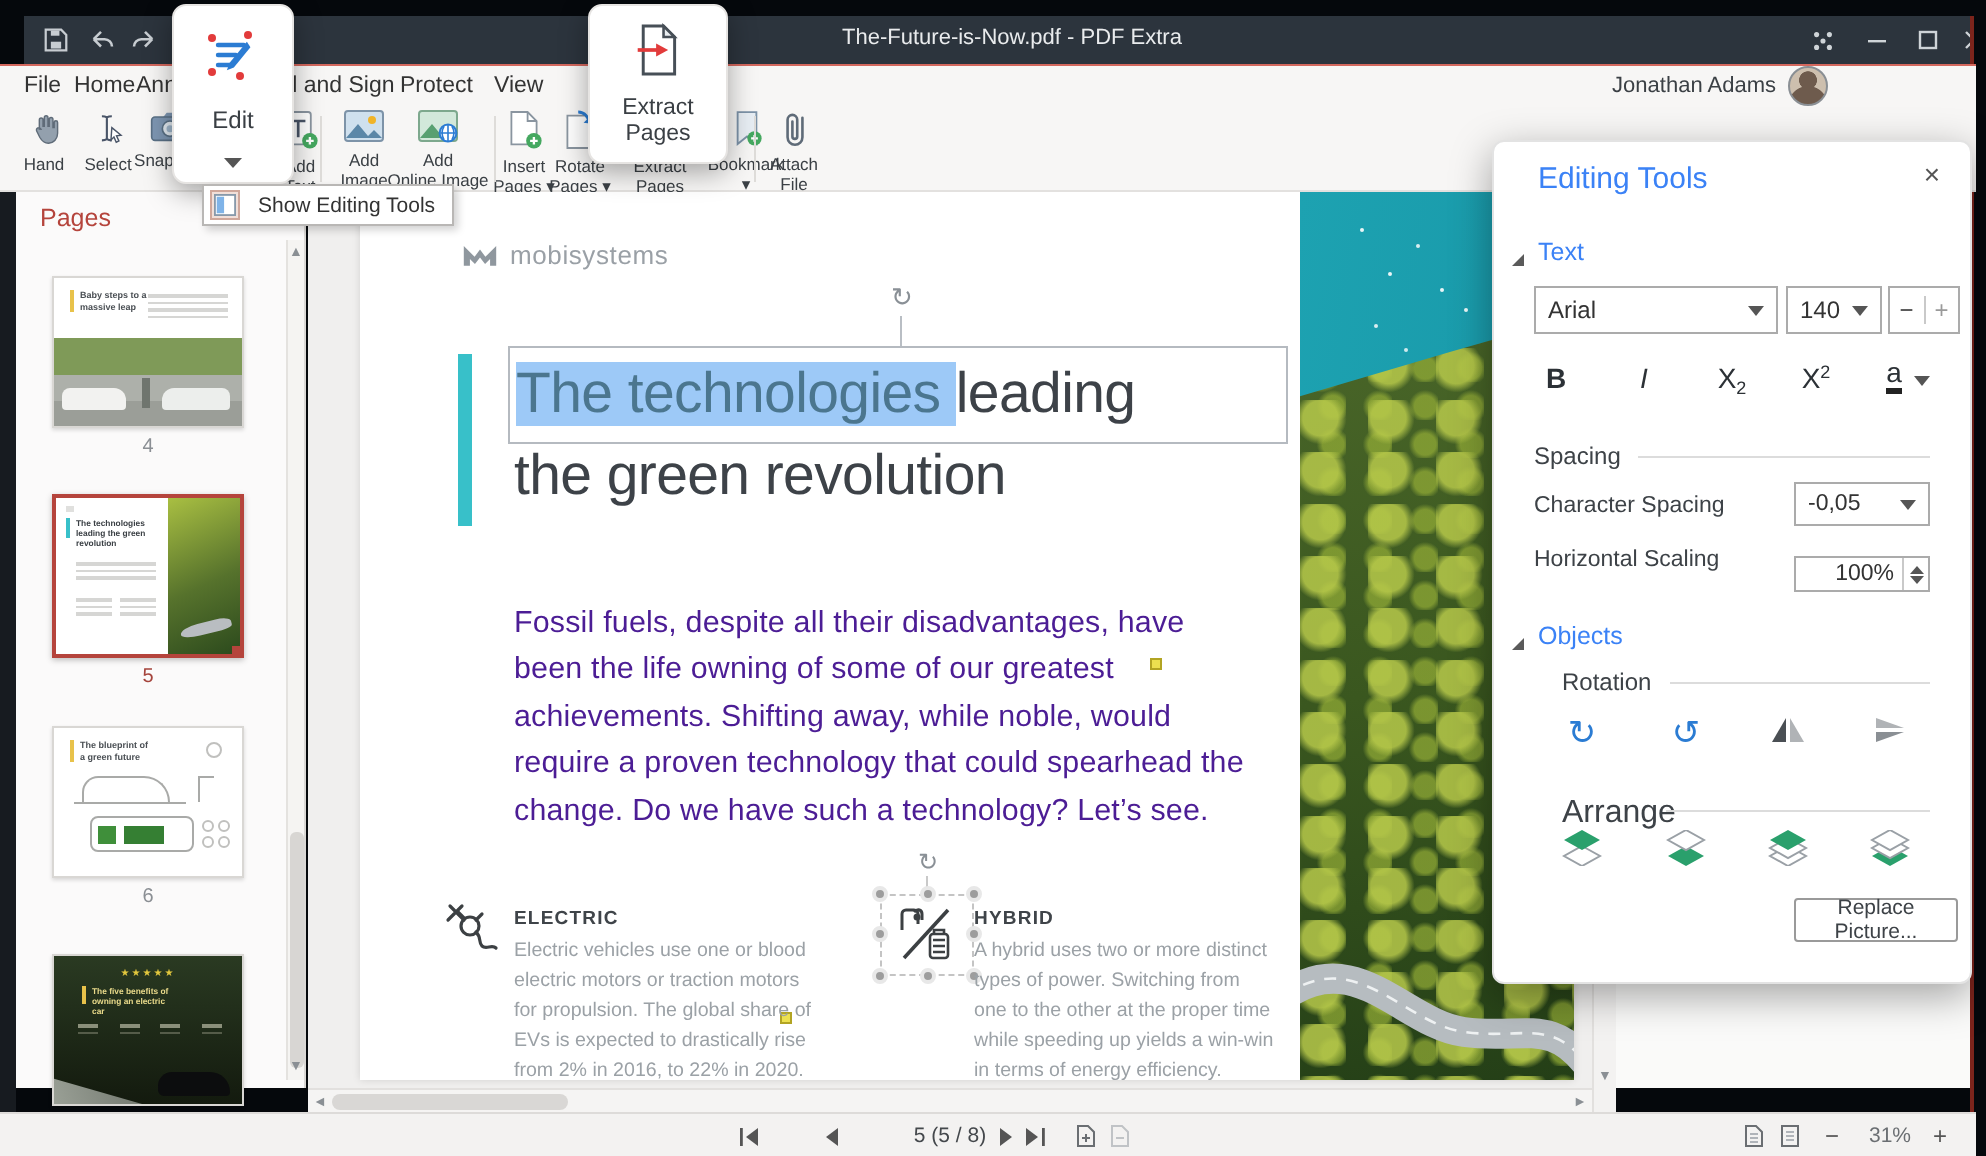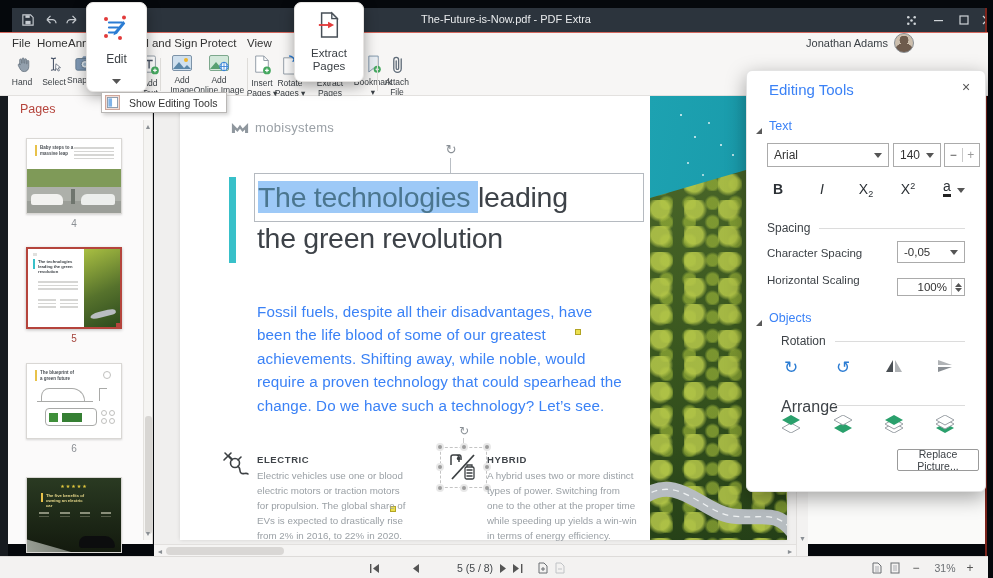--- a/index.html
+++ b/index.html
@@ -62,21 +62,21 @@
   #ms-logo { position:absolute; left:51px; top:24px; display:flex; align-items:center; gap:6px;
              font-size:13px; color:#9aa0a6; letter-spacing:.3px; }
   #teal-bar { position:absolute; left:49px; top:81px; width:7px; height:86px; background:#38c0c9; }
   #title-box { position:absolute; left:74px; top:77px; width:390px; height:49px; border:1px solid #b5bac0; background:#fff; }
   #title-line1 { position:absolute; left:3px; top:7px; font-size:28.5px; letter-spacing:-.3px; color:#3d4248; white-space:nowrap; }
   #title-line1 .sel { background:#9dc9f7; color:#4b768f; }
   #title-line2 { position:absolute; left:77px; top:126px; font-size:28.5px; letter-spacing:-.3px; color:#3d4248; white-space:nowrap; }
   #rot-handle-title { position:absolute; left:263px; top:46px; width:16px; text-align:center; font-size:13px;
                       color:#8a9096; font-family:"DejaVu Sans", sans-serif; }
   #rot-stem-title { position:absolute; left:270px; top:62px; width:1px; height:15px; background:#b9bec4; }
-  #para { position:absolute; left:77px; top:204px; font-size:15.2px; line-height:23.4px; color:#3b82f6; letter-spacing:.1px; }
+  #para { position:absolute; left:77px; top:204px; font-size:15.2px; line-height:23.4px; color:#4c1d95; letter-spacing:.1px; }
   .marker { position:absolute; width:6px; height:6px; background:#ece04f; border:1px solid #b2a423; }
   .col-head { font-size:9.5px; font-weight:bold; letter-spacing:.6px; color:#3f4449; }
   .col-body { font-size:9.8px; line-height:15px; color:#9ba1a6; margin-top:3px; }
   #hybrid-sel { position:absolute; left:260px; top:351px; width:47px; height:41px; border:1px dashed #c4c4c4; }
   .handle { position:absolute; width:8px; height:8px; border-radius:50%; background:#9d9d9d; border:2px solid #e8e8e8; }
   #hyb-rot { position:absolute; left:276px; top:328px; width:16px; text-align:center; font-size:12px; color:#8a9096;
              font-family:"DejaVu Sans", sans-serif; }
   #hyb-stem { position:absolute; left:283px; top:342px; width:1px; height:10px; background:#c9c9c9; }
 
   
@@ -460,21 +460,21 @@
     <span id="rot-handle-title">↻</span>
     <div id="rot-stem-title"></div>
 
     <div id="title-box">
       <div id="title-line1"><span class="sel">The technologies </span><span>leading</span></div>
     </div>
     <div id="title-line2">the green revolution</div>
 
     <div id="para">
       <div>Fossil fuels, despite all their disadvantages, have</div>
-      <div>been the life blood of some of our greatest</div>
+      <div>been the life owning of some of our greatest</div>
       <div>achievements. Shifting away, while noble, would</div>
       <div>require a proven technology that could spearhead the</div>
       <div>change. Do we have such a technology? Let’s see.</div>
     </div>
 
     <div class="marker" style="left:395px; top:233px"></div>
     <div class="marker" style="left:210px; top:410px"></div>
 
     <span class="abs" style="left:42px; top:354px">
       <svg width="28" height="28" viewBox="0 0 28 28">

